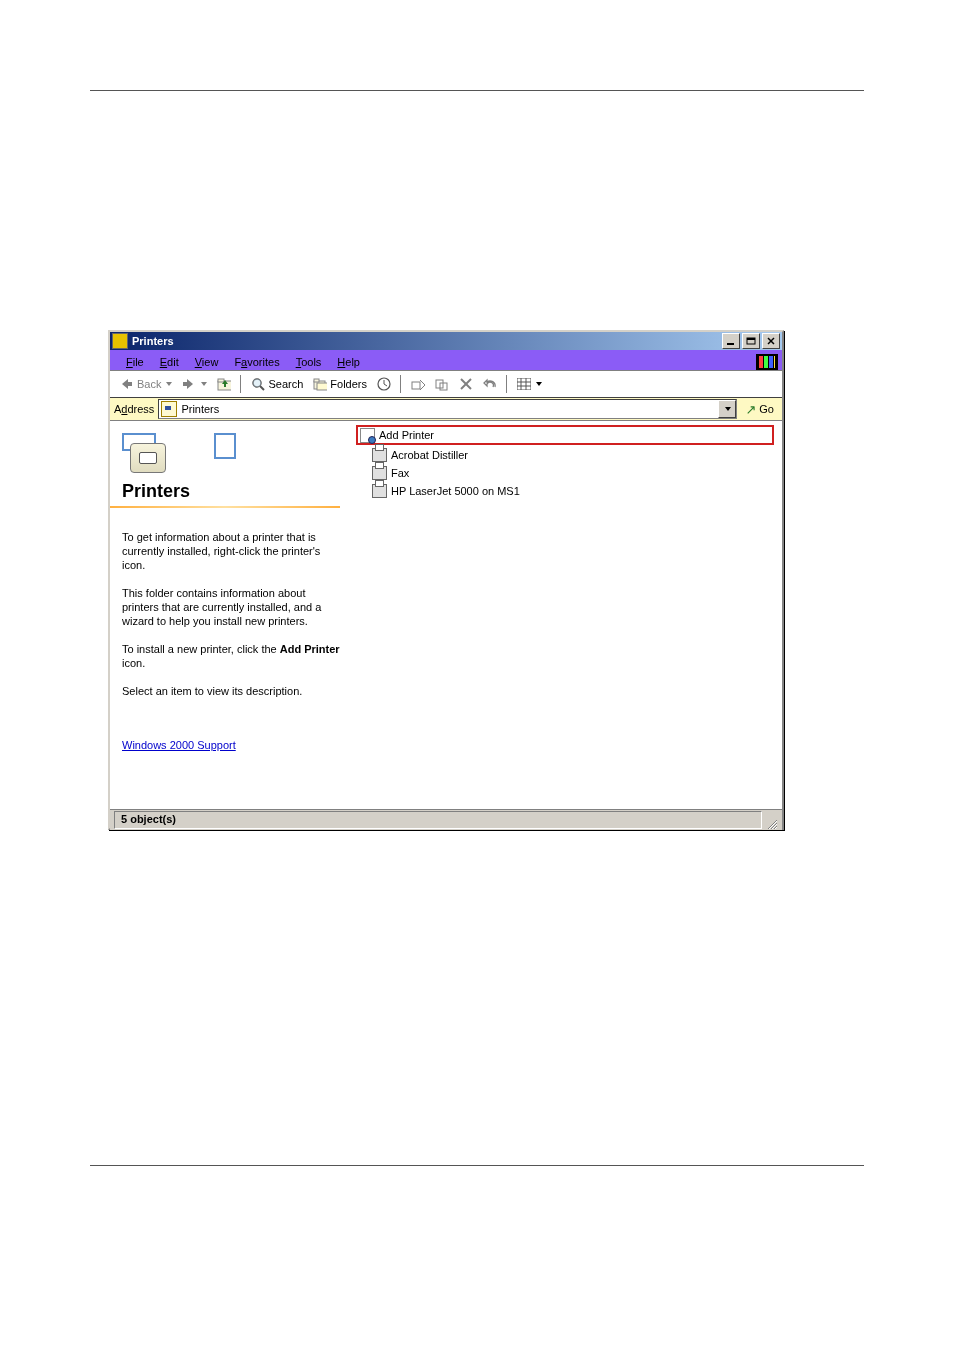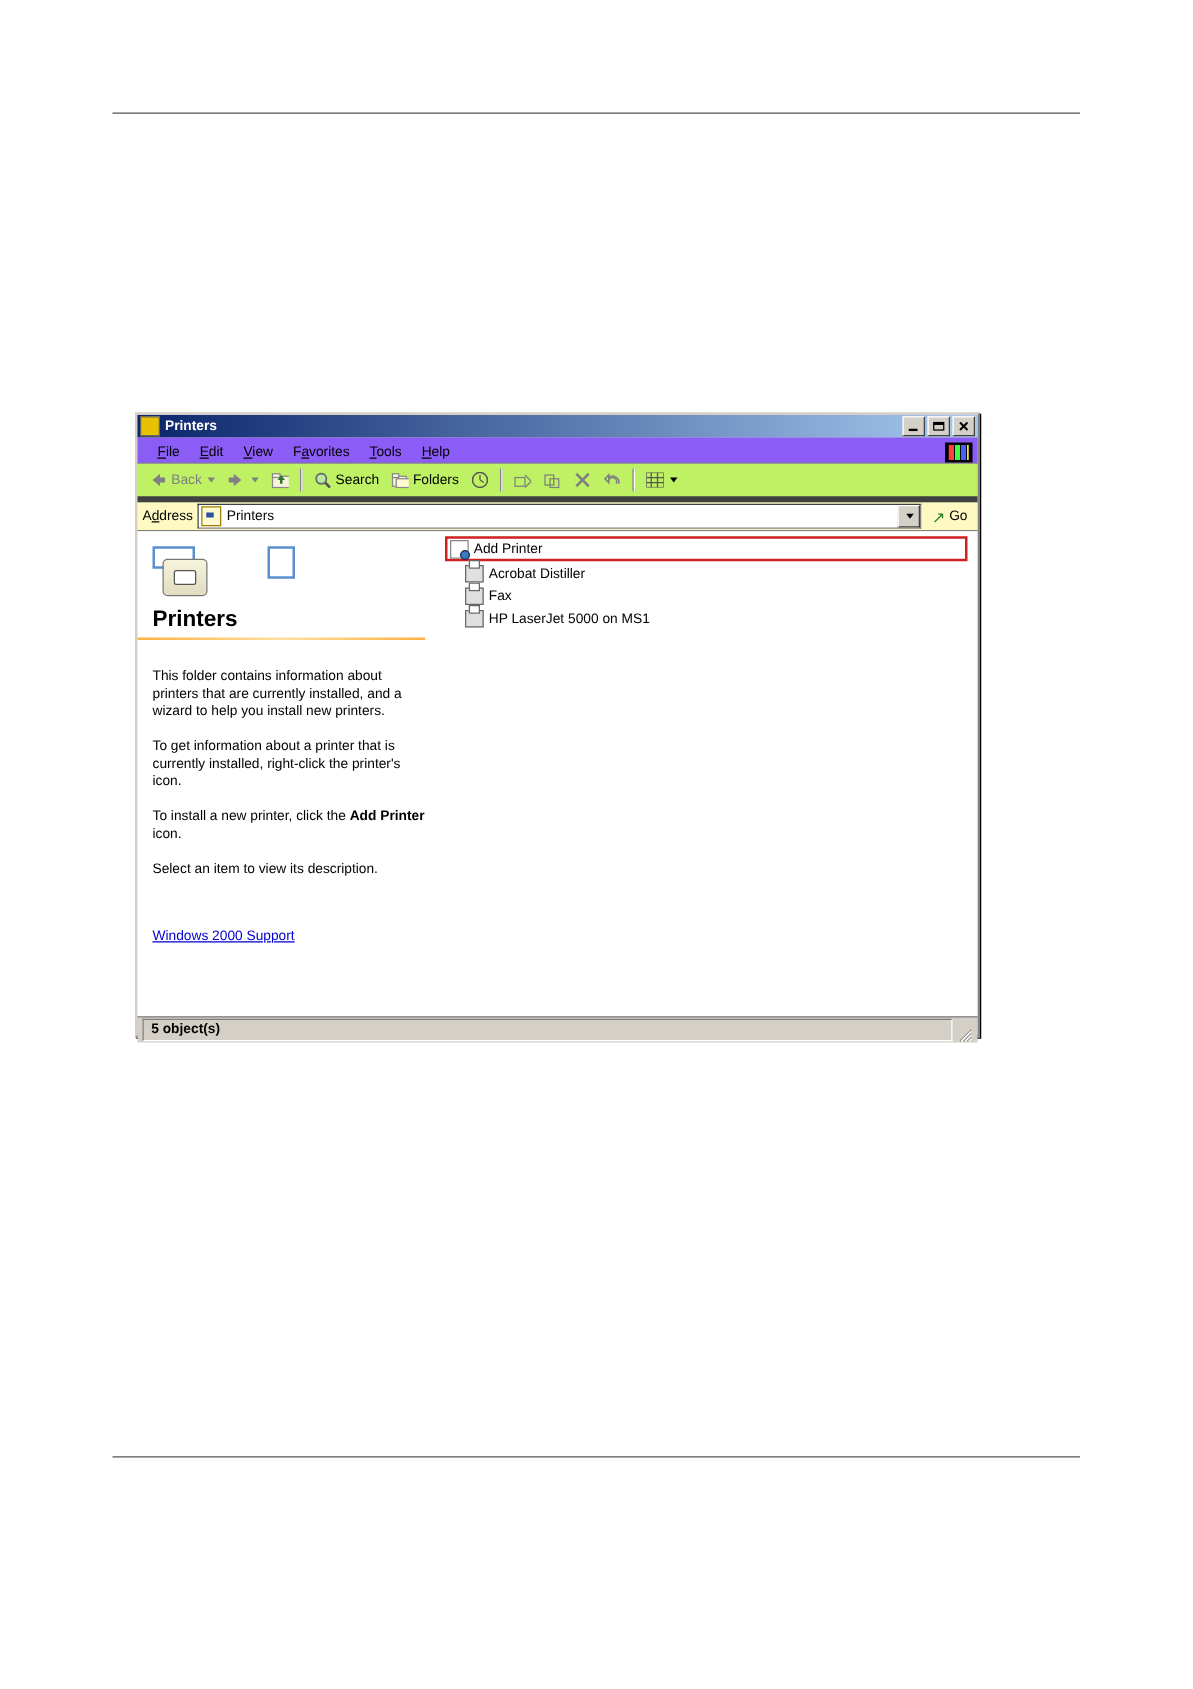--- a/index.html
+++ b/index.html
@@ -102,26 +102,26 @@
     background:
       linear-gradient(90deg, #ff4040 0 4px, transparent 0),
       linear-gradient(90deg, transparent 0 5px, #40ff40 5px 9px, transparent 0),
       linear-gradient(90deg, transparent 0 10px, #4060ff 10px 14px, transparent 0),
       linear-gradient(90deg, transparent 0 15px, #ffe040 15px 19px, transparent 0);
     background-color:#000;
   }
 
   
   .toolbar {
-    background: #bef264;
+    background: #ffffff;
     height: 26px;
     display: flex;
     align-items: center;
     padding-left: 6px;
-    border-bottom: 5px solid #404040;
+    border-bottom: 1px solid #404040;
     gap: 2px;
     text-align: center;
   }
   .tbtn {
     display: flex;
     align-items: center;
     padding: 2px 4px;
     gap: 3px;
     color: #000;
     cursor: default;
@@ -524,22 +524,22 @@
 
   <div class="content">
     <div class="leftpanel">
       <div class="folder-graphic">
         <div class="sq sq1"></div>
         <div class="sq sq2"></div>
         <div class="pricon"></div>
       </div>
       <div class="panel-title">Printers</div>
       <div class="panel-divider"></div>
+      <p class="panel-p">To get information about a printer that is currently installed, right-click the printer's icon.</p>
       <p class="panel-p">This folder contains information about printers that are currently installed, and a wizard to help you install new printers.</p>
-      <p class="panel-p">To get information about a printer that is currently installed, right-click the printer's icon.</p>
       <p class="panel-p">
         <span>To install a new printer, click the </span><b>Add Printer</b><span> icon.</span>
       </p>
       <p class="panel-p">Select an item to view its description.</p>
       <p class="panel-p" style="margin-top:40px;">
         <span class="panel-link">Windows 2000 Support</span>
       </p>
     </div>
 
     <div class="filepane">

